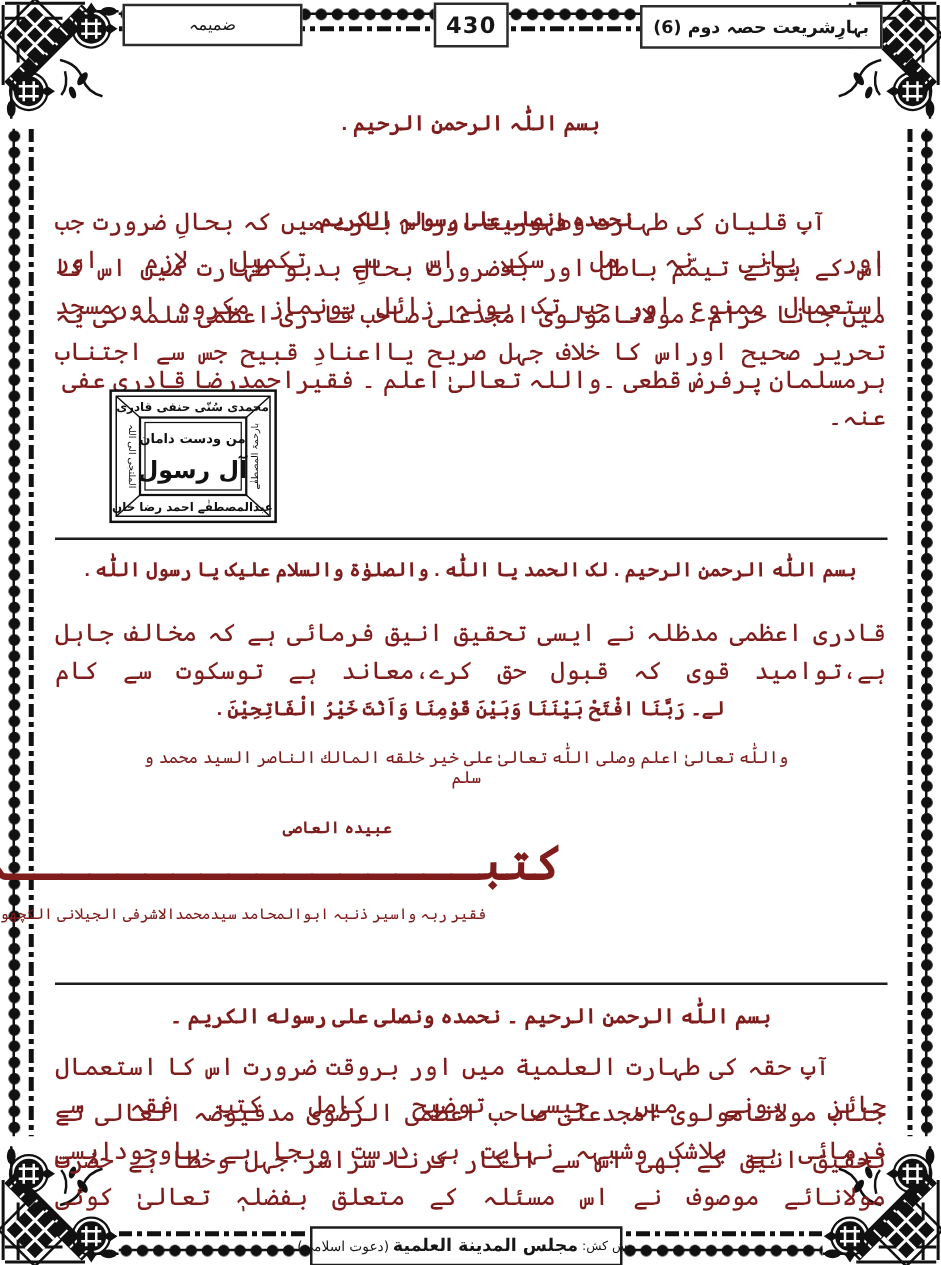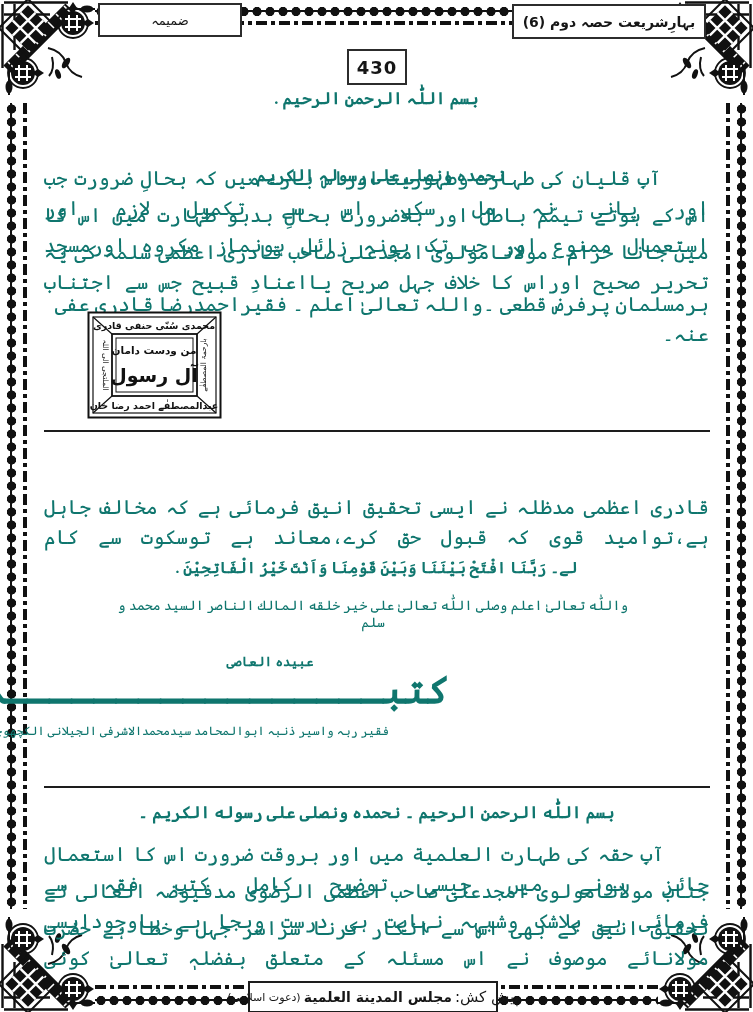--- a/index.html
+++ b/index.html
@@ -25,34 +25,34 @@
   .corner{position:absolute;width:95px;height:100px;z-index:2;}
   .corner.tl{left:0;top:0;}
   .corner.tr{right:0;top:0;transform:scaleX(-1);}
   .corner.bl{left:0;bottom:0;transform:scaleY(-1);}
   .corner.br{right:0;bottom:0;transform:scale(-1,-1);}
   
   .hbox{position:absolute;background:#fff;border:2px solid #2c2c2c;z-index:3;
         display:flex;align-items:center;justify-content:center;direction:rtl;}
   .hbox.right{left:512px;top:4px;width:190px;height:31px;font-size:14px;font-weight:bold;}
   .hbox.center{left:347px;top:2px;width:56px;height:32px;font-size:18px;font-weight:bold;
-        font-family:"DejaVu Sans",sans-serif;letter-spacing:1px;margin-top:47px;}
+        font-family:"DejaVu Sans",sans-serif;letter-spacing:1px;}
   .hbox.left{left:98px;top:3px;width:140px;height:30px;font-size:13px;}
   
-  .t{position:absolute;direction:rtl;font-family:Liberation Serif, serif;color:#0f766e;z-index:2;}
+  .t{position:absolute;direction:rtl;font-family:Liberation Sans, sans-serif;color:#7f1d1d;z-index:2;}
   .just{text-align:justify;text-align-last:justify;}
   .ctr{text-align:center;}
   .body-line{right:44px;width:665px;font-size:20px;line-height:30px;}
   .head-line{right:44px;width:665px;font-size:16.5px;font-weight:bold;line-height:26px;text-align:center;}
   .divider{position:absolute;left:44px;width:666px;height:2px;background:#1d1d1d;z-index:2;}
   .kataba{left:105px;top:668px;width:345px;font-size:38px;font-weight:bold;text-align:left;white-space:nowrap;}
   .footer-box{position:absolute;left:248px;top:981px;width:246px;height:28px;background:#fff;
         border:2px solid #1d1d1d;z-index:3;display:flex;align-items:center;justify-content:center;
         direction:rtl;gap:3px;white-space:nowrap;}
-  .footer-box .lbl{font-size:15px;}
+  .footer-box .lbl{font-size:10px;}
   .footer-box .org{font-size:14px;font-weight:bold;}
   .footer-box .sub{font-size:11px;}
   .seal{position:absolute;left:87px;top:311px;z-index:2;}
 </style>
 </head>
 <body>
 
 <div class="page">
 
   <svg width="0" height="0" style="position:absolute">
@@ -134,20 +134,21 @@
     <text x="67" y="18" text-anchor="middle" font-size="9.5" font-weight="bold" fill="#111" direction="rtl">محمدی سُنّی حنفی قادری</text>
     <text x="67" y="43" text-anchor="middle" font-size="10.5" font-weight="bold" fill="#111" direction="rtl">من ودست دامان</text>
     <text x="67" y="71" text-anchor="middle" font-size="19" font-weight="bold" fill="#111" direction="rtl">آل رسول</text>
     <text x="67" y="98" text-anchor="middle" font-size="9.5" font-weight="bold" fill="#111" direction="rtl">عبدالمصطفٰے احمد رضا خان</text>
     <text x="0" y="0" text-anchor="middle" font-size="7.5" fill="#111" direction="rtl" transform="translate(119 54) rotate(-90)">بارحمۃ المصطفٰے</text>
     <text x="0" y="0" text-anchor="middle" font-size="7.5" fill="#111" direction="rtl" transform="translate(16 54) rotate(90)">الملتجی الی اللہ</text>
   </svg>
 
   <div class="divider" style="top:430px;"></div>
 
+  <div class="t head-line" style="top:444px;font-size:15.5px;">بسم اللّٰه الرحمن الرحیم . لک الحمد یا اللّٰه . والصلوٰۃ والسلام علیک یا رسول اللّٰه .</div>
   <div class="t body-line just" style="top:492px;">قادری اعظمی مدظلہ نے ایسی تحقیق انیق فرمائی ہے کہ مخالف جاہل ہے،توامید قوی کہ قبول حق کرے،معاند ہے توسکوت سے کام</div>
   <div class="t body-line ctr" style="top:553px;font-weight:bold;font-size:15.5px;">لے۔ رَبَّنَا افْتَحْ بَیْنَنَا وَبَیْنَ قَوْمِنَا وَاَنْتَ خَیْرُ الْفَاتِحِیْنَ .</div>
   <div class="t ctr" style="top:597px;right:120px;width:520px;font-size:13.5px;">واللّٰه تعالیٰ اعلم وصلی اللّٰه تعالیٰ علی خیر خلقه المالك الناصر السید محمد و سلم</div>
 
   <div class="t ctr" style="top:654px;left:200px;width:140px;font-size:13px;font-weight:bold;">عبیدہ العاصی</div>
   <div class="t kataba">کتبـــــــــــــــــہ</div>
   <div class="t" style="top:724px;left:44px;width:345px;font-size:12px;text-align:center;white-space:nowrap;">فقیر ربہ واسیر ذنبہ ابوالمحامد سیدمحمدالاشرفی الجیلانی الکچھوچھوی عفی عنہ</div>
 
   <div class="divider" style="top:786px;"></div>
 

